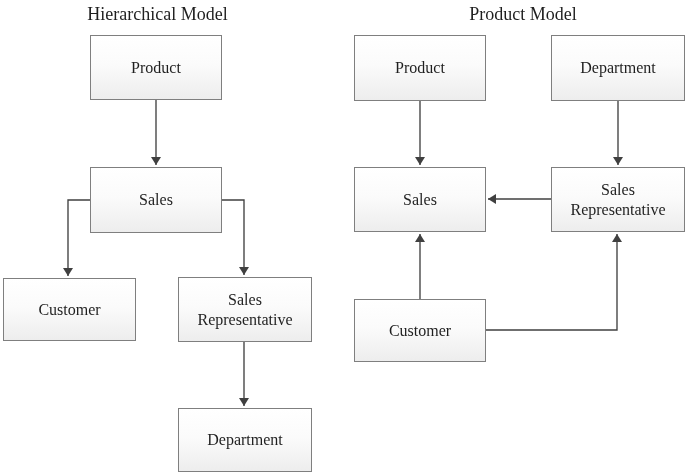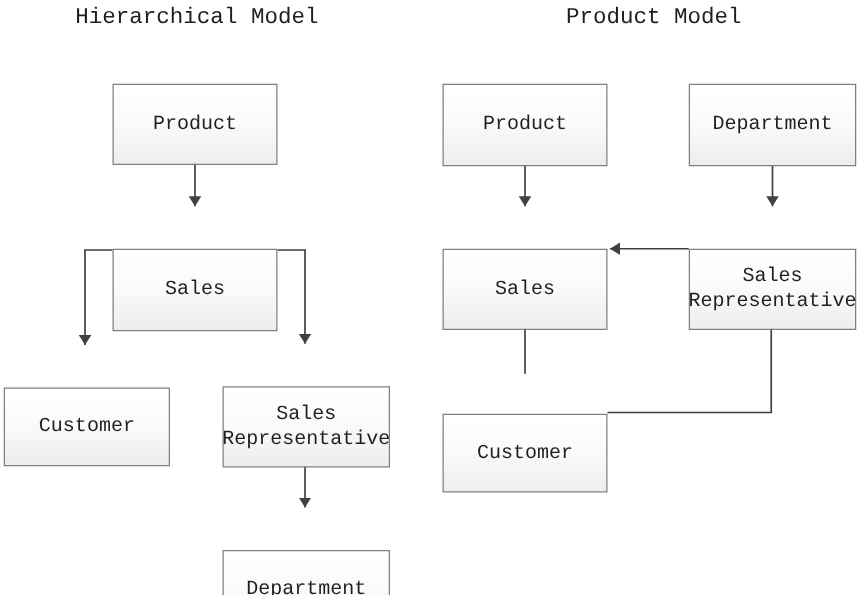--- a/index.html
+++ b/index.html
@@ -10,21 +10,21 @@
     --text:#1f1f1f;
     --page-bg:#ffffff;
   }
   *{margin:0;padding:0;box-sizing:border-box;}
   html,body{background:var(--page-bg);}
   .canvas{
     position:relative;
     width:690px;
     height:476px;
     background:var(--page-bg);
-    font-family:Liberation Mono, monospace;
+    font-family:Liberation Serif, serif;
     overflow:hidden;
   }
   .edges{
     position:absolute;
     left:0; top:0;
     width:690px; height:476px;
   }
   .edges polyline{
     fill:none;
     stroke:var(--connector);
@@ -49,21 +49,20 @@
     border:1.4px solid var(--box-border);
     background:linear-gradient(180deg, var(--box-fill-top) 0%, #fbfbfb 45%, var(--box-fill-bottom) 100%);
     display:flex;
     align-items:center;
     justify-content:center;
     text-align:center;
     font-size:16px;
     line-height:1.22;
     color:var(--text);
     padding:14px 7px;
-    margin-top:32px;
   }
   
   .h-product   {left:90px;  top:35px;  width:132px; height:65px;}
   .h-sales     {left:90px;  top:167px; width:132px; height:66px;}
   .h-customer  {left:3px;   top:278px; width:133px; height:63px;}
   .h-salesrep  {left:178px; top:277px; width:134px; height:65px;}
   .h-department{left:178px; top:408px; width:134px; height:64px;}
   
   .n-product   {left:354px; top:35px;  width:132px; height:66px;}
   .n-department{left:551px; top:35px;  width:134px; height:66px;}

